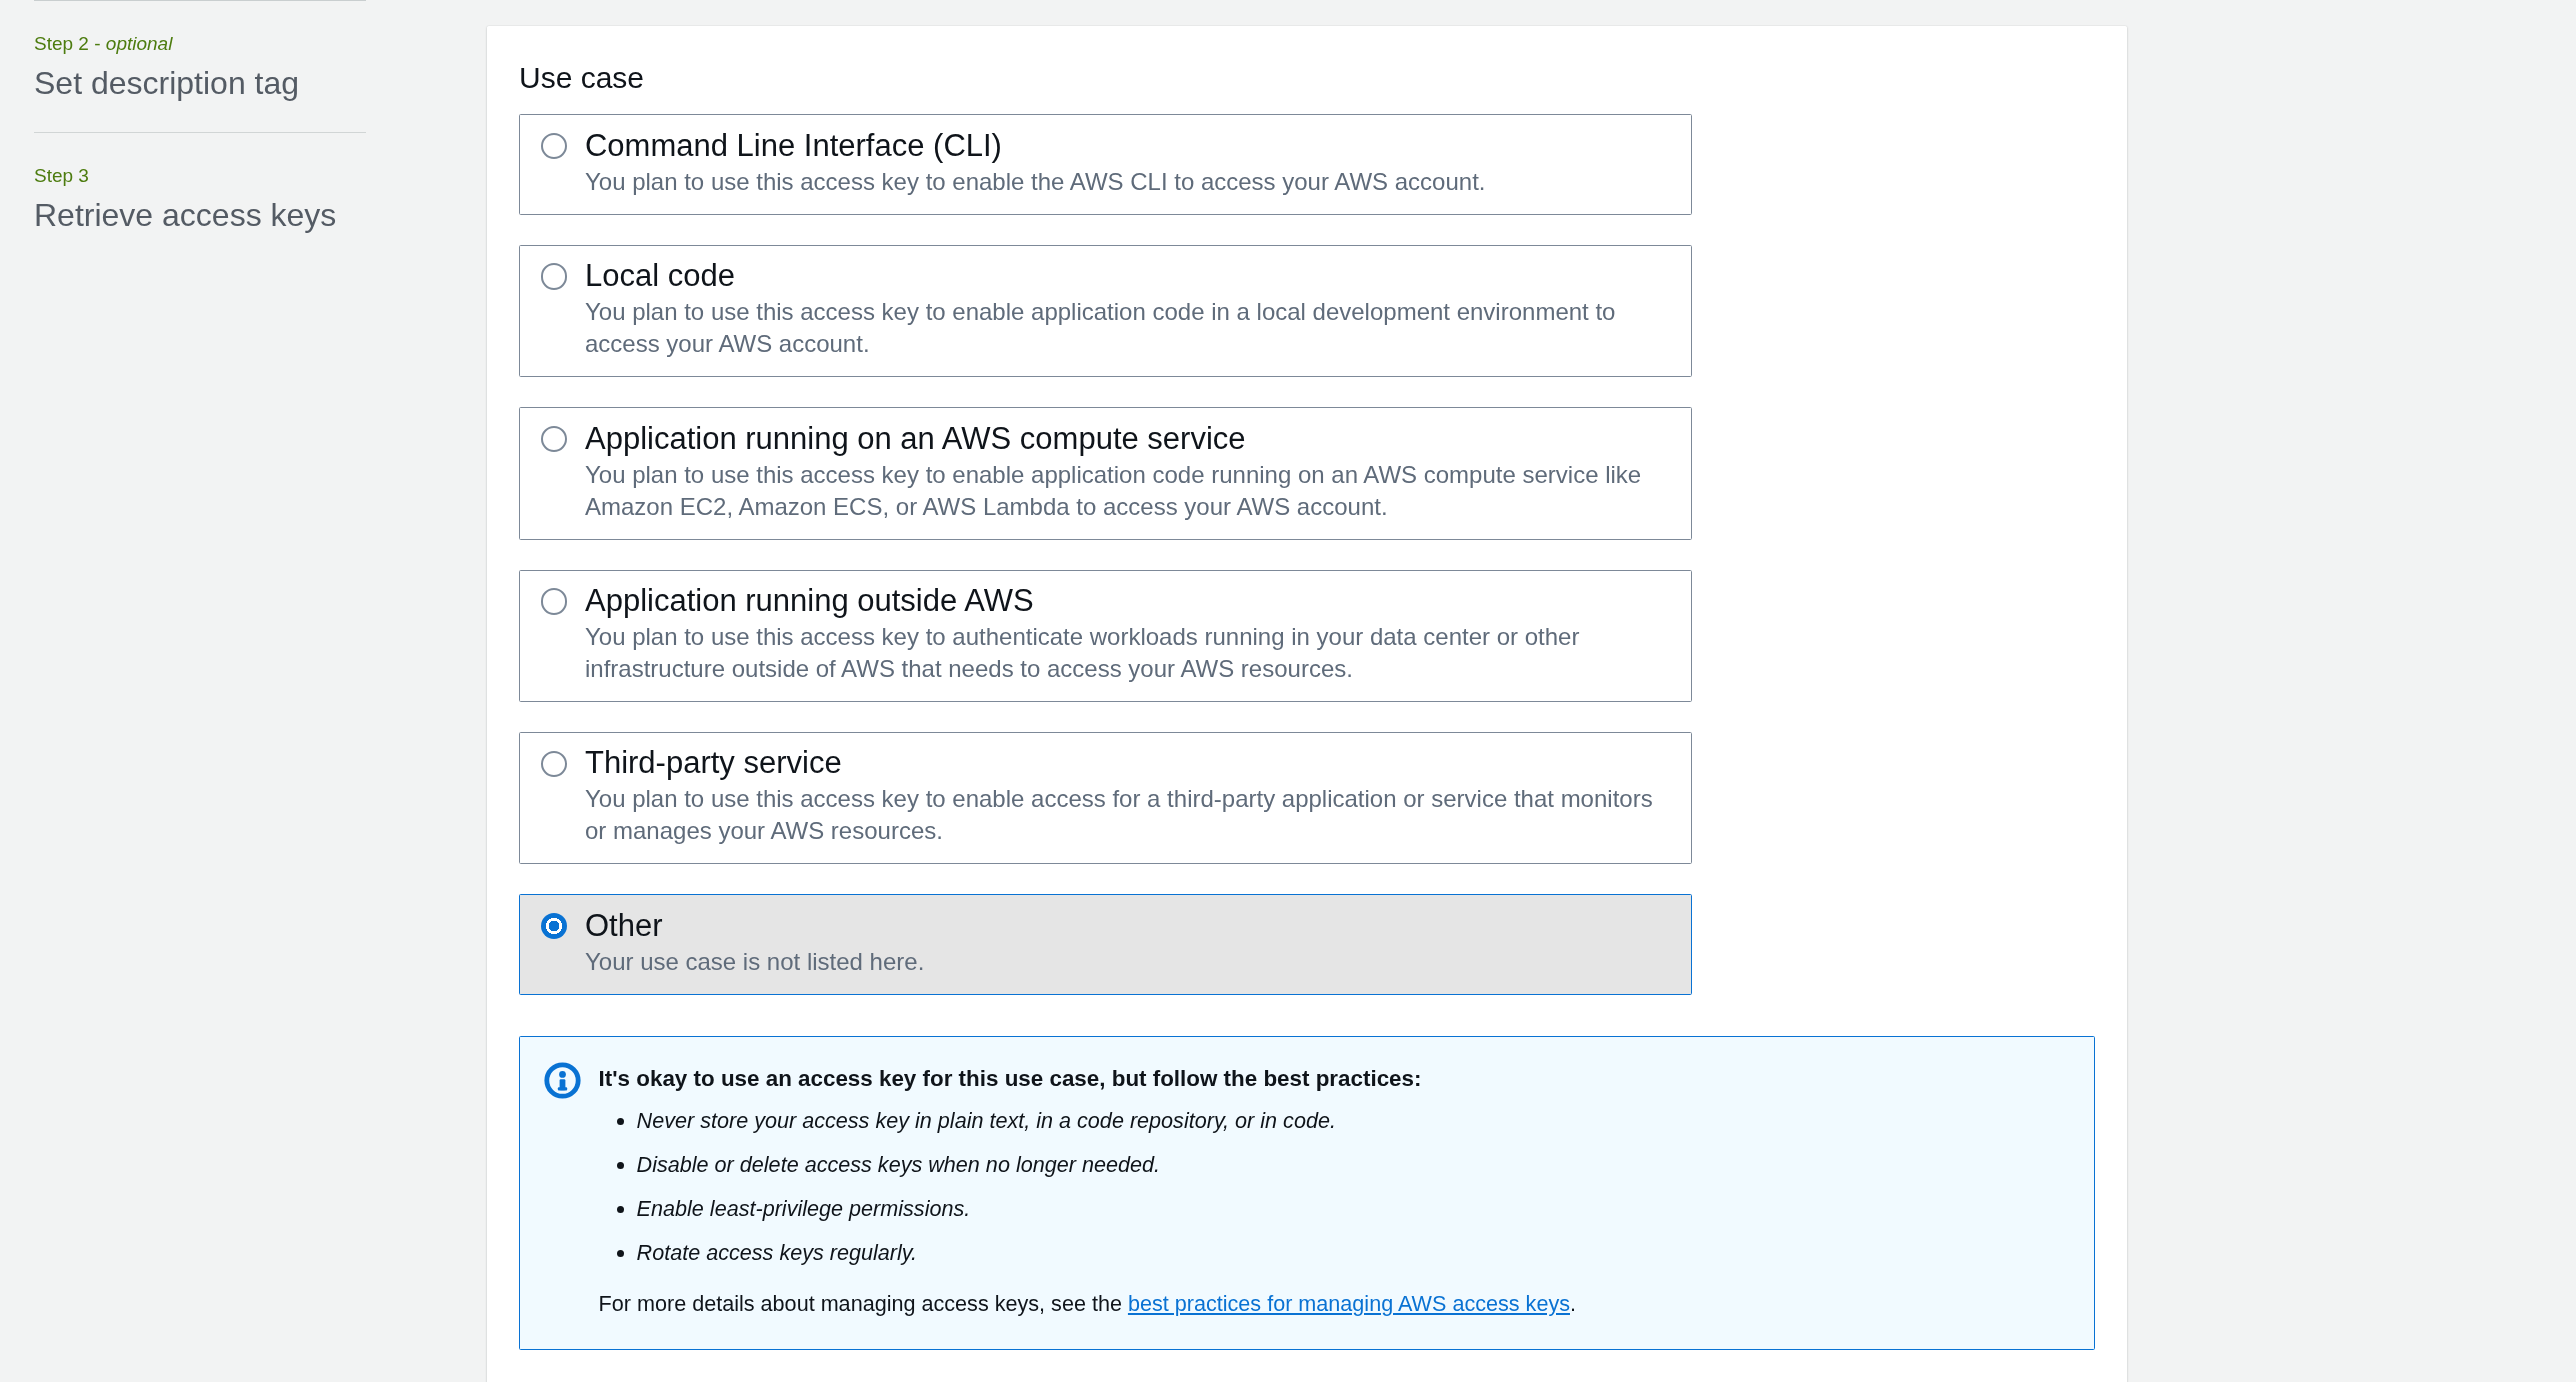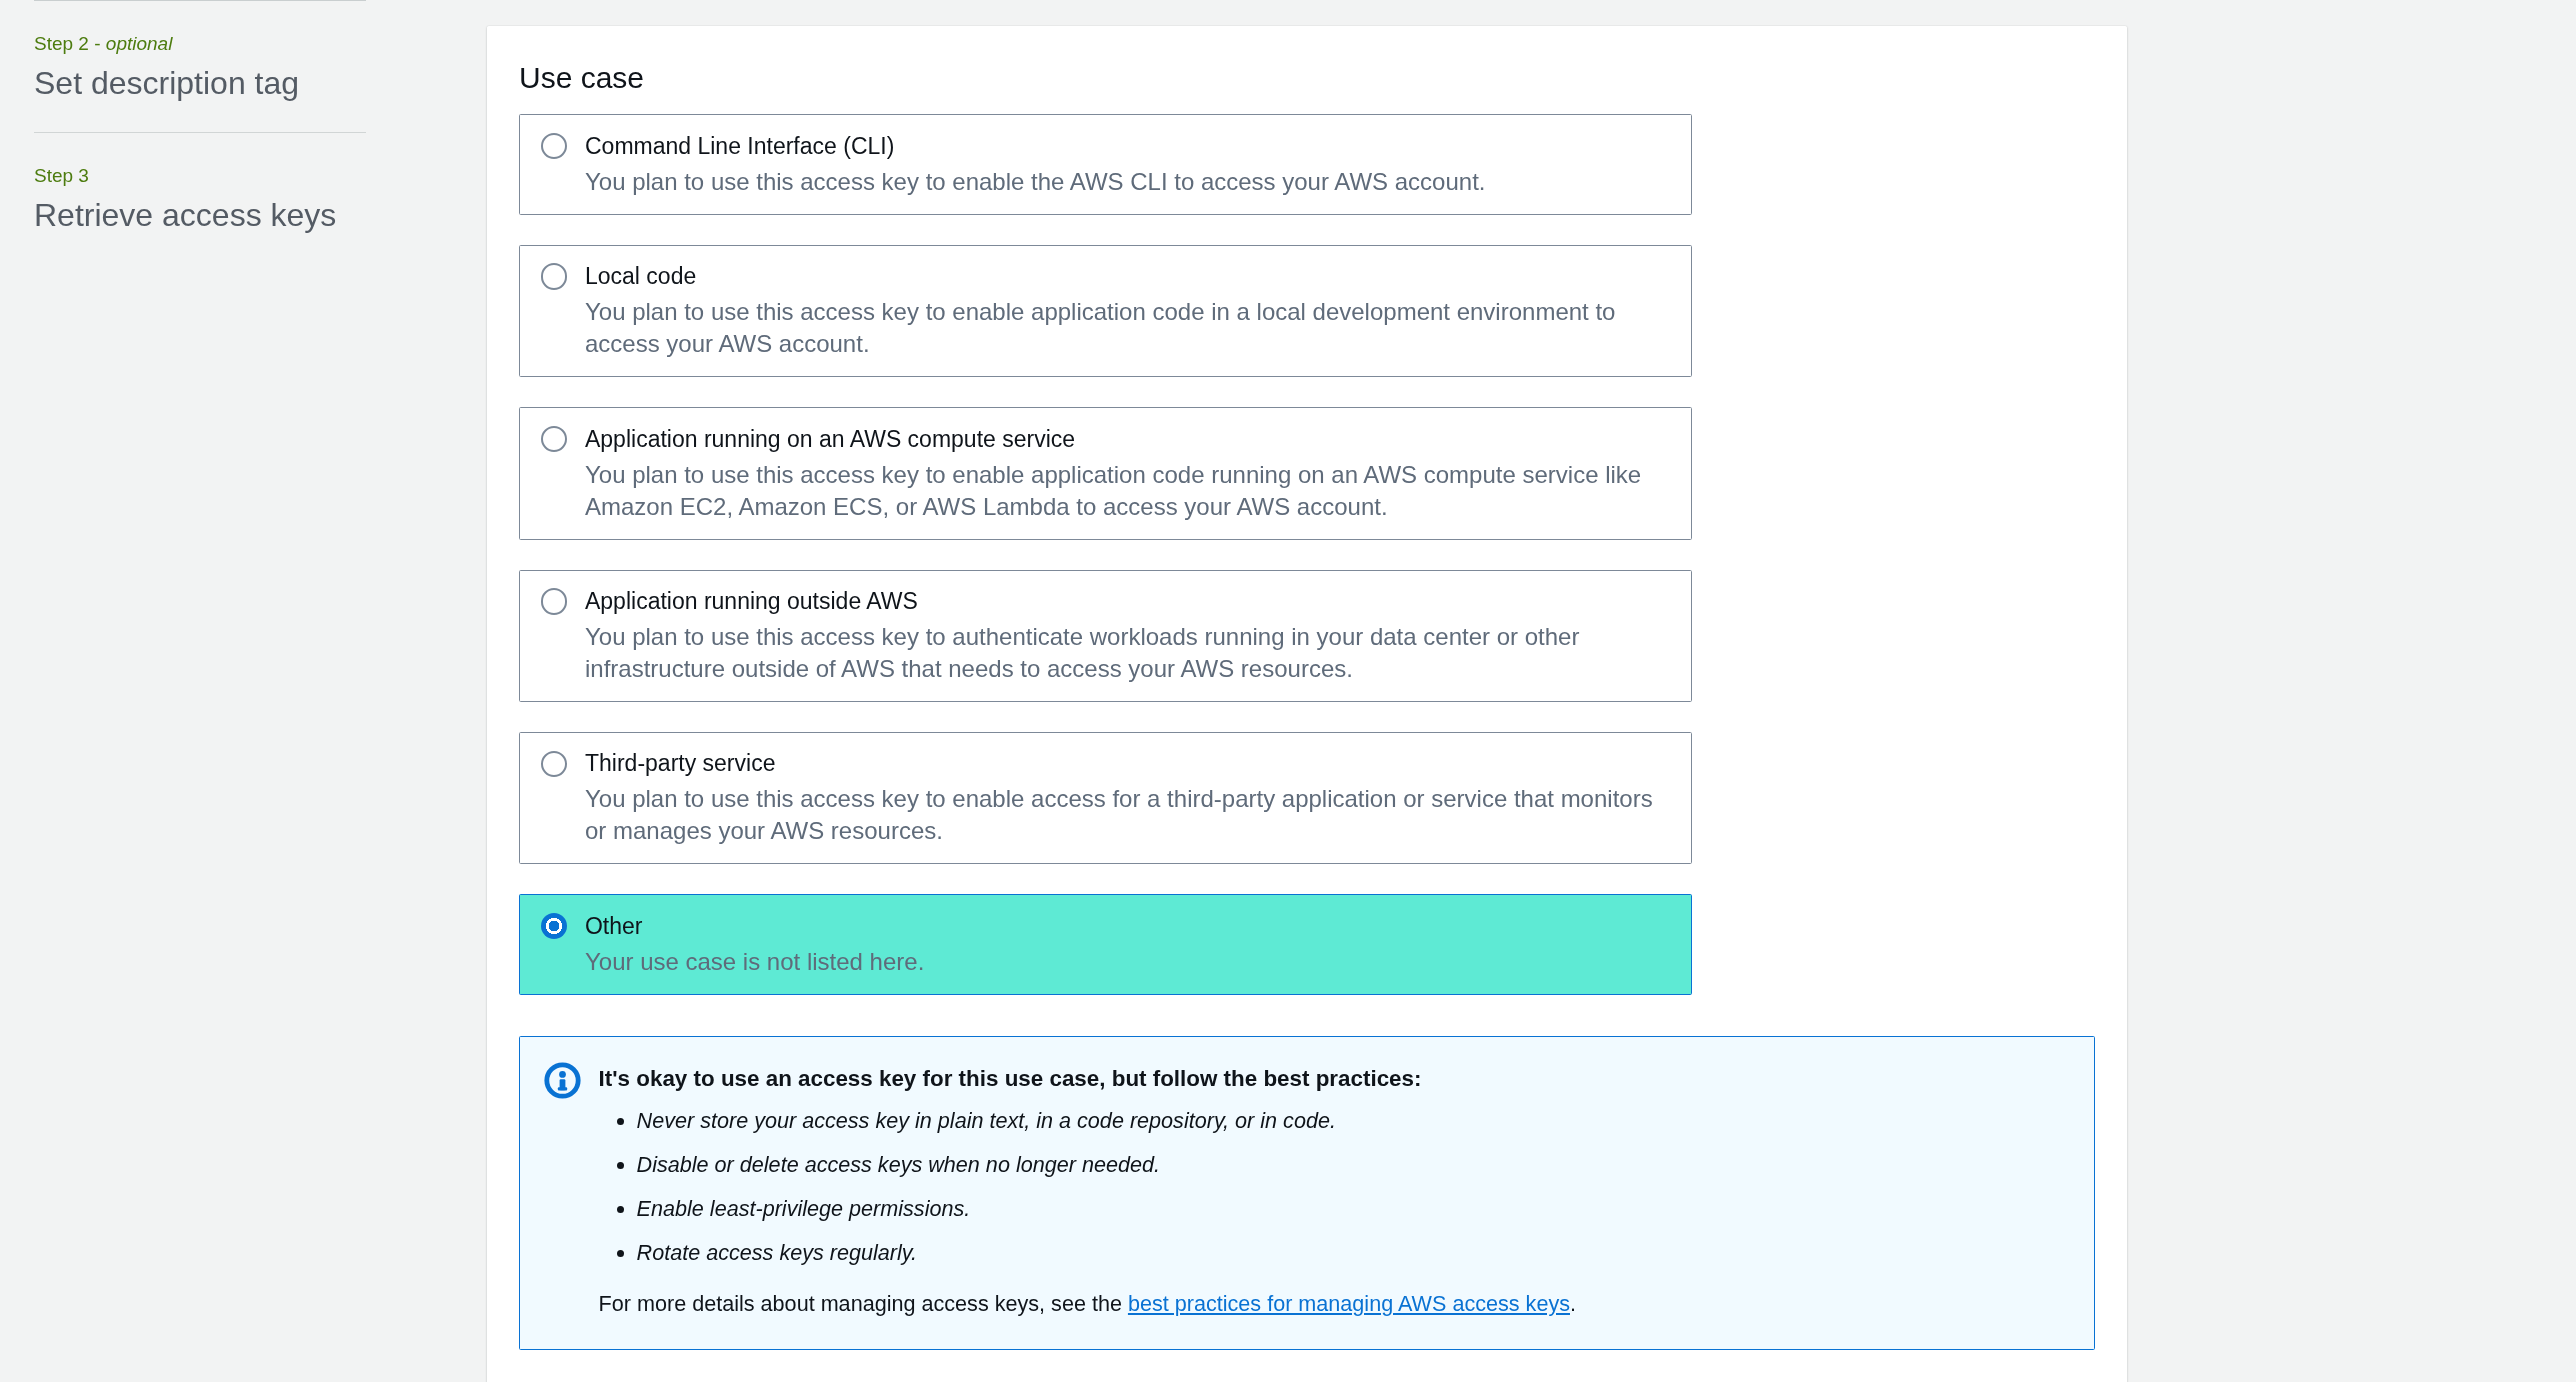--- a/index.html
+++ b/index.html
@@ -62,36 +62,36 @@
     gap: 17.6px;
     background: #ffffff;
     border: 1.6px solid #7d8998;
     border-radius: 1.6px;
     padding: 14.4px 21px 16px 21px;
     margin-bottom: 30px;
     cursor: pointer;
   }
   .option-card.selected {
     border-color: #0972d3;
-    background: #5eead4;
+    background: #e5e5e5;
   }
   .radio {
     flex: none;
     width: 26.4px; height: 26.4px;
     border-radius: 50%;
     border: 2.4px solid #7d8998;
     background: #ffffff;
     margin-top: 3.2px;
   }
   .radio.checked {
     border: none;
     background: radial-gradient(circle, #0972d3 0 5.2px, #ffffff 5.2px 8px, #0972d3 8px 13.6px);
   }
   .option-title {
-    font-size: 23px;
+    font-size: 31px;
     line-height: 32px;
     color: #0f141a;
   }
   .option-desc {
     font-size: 24px;
     line-height: 32px;
     color: #5f6b7a;
     margin-top: 4px;
   }
 

